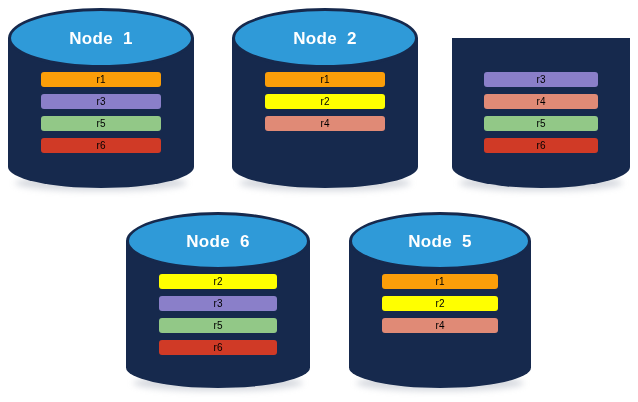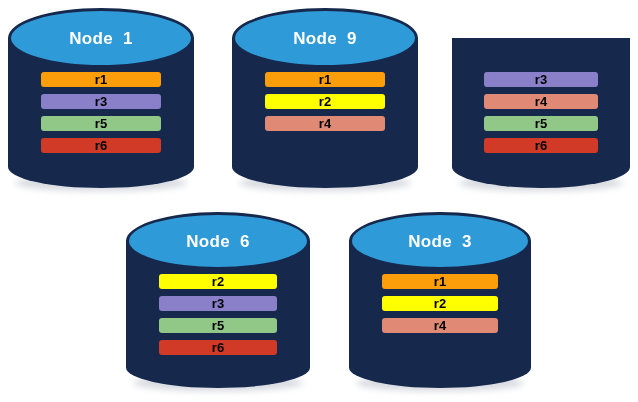--- a/index.html
+++ b/index.html
@@ -103,22 +103,22 @@
     width: 64%;
     height: 15px;
     border-radius: 3px;
     display: flex;
     align-items: center;
     justify-content: center;
     box-sizing: border-box;
   }
 
   .replica-label {
-    font-size: 13px;
-    font-weight: bold;
+    font-size: 10px;
+    font-weight: normal;
     color: #000000;
     line-height: 1;
     user-select: none;
   }
 </style>
 </head>
 <body>
 
 <div id="diagram-canvas" style="background: rgb(255, 255, 255);">
     <div class="node" style="left: 8px; top: 8px; width: 186px; height: 180px;">
@@ -142,21 +142,21 @@
             <span class="replica-label" style="color: rgb(0, 0, 0);">r6</span>
           </div>
         </div>
       </div>
     </div>
     <div class="node" style="left: 232px; top: 8px; width: 186px; height: 180px;">
       <div class="node-cylinder">
         <div class="node-shadow"></div>
         <div class="node-body" style="background: rgb(22, 41, 77); top: 30px; height: 150px;"></div>
         <div class="node-top" style="background: rgb(47, 154, 216); border-color: rgb(22, 41, 77); height: 60px;">
-          <div class="node-title" style="color: rgb(255, 255, 255);">Node  9</div>
+          <div class="node-title" style="color: rgb(255, 255, 255);">Node  2</div>
         </div>
         <div class="replica-list" style="top: 64px;">
           <div class="replica-bar" style="background: rgb(251, 158, 9);">
             <span class="replica-label" style="color: rgb(0, 0, 0);">r1</span>
           </div>
           <div class="replica-bar" style="background: rgb(255, 255, 0);">
             <span class="replica-label" style="color: rgb(0, 0, 0);">r2</span>
           </div>
           <div class="replica-bar" style="background: rgb(224, 138, 118);">
             <span class="replica-label" style="color: rgb(0, 0, 0);">r4</span>
@@ -205,21 +205,21 @@
             <span class="replica-label" style="color: rgb(0, 0, 0);">r6</span>
           </div>
         </div>
       </div>
     </div>
     <div class="node" style="left: 349px; top: 212px; width: 182px; height: 176px;">
       <div class="node-cylinder">
         <div class="node-shadow"></div>
         <div class="node-body" style="background: rgb(22, 41, 77); top: 29px; height: 147px;"></div>
         <div class="node-top" style="background: rgb(47, 154, 216); border-color: rgb(22, 41, 77); height: 58px;">
-          <div class="node-title" style="color: rgb(255, 255, 255);">Node  3</div>
+          <div class="node-title" style="color: rgb(255, 255, 255);">Node  5</div>
         </div>
         <div class="replica-list" style="top: 62px;">
           <div class="replica-bar" style="background: rgb(251, 158, 9);">
             <span class="replica-label" style="color: rgb(0, 0, 0);">r1</span>
           </div>
           <div class="replica-bar" style="background: rgb(255, 255, 0);">
             <span class="replica-label" style="color: rgb(0, 0, 0);">r2</span>
           </div>
           <div class="replica-bar" style="background: rgb(224, 138, 118);">
             <span class="replica-label" style="color: rgb(0, 0, 0);">r4</span>

